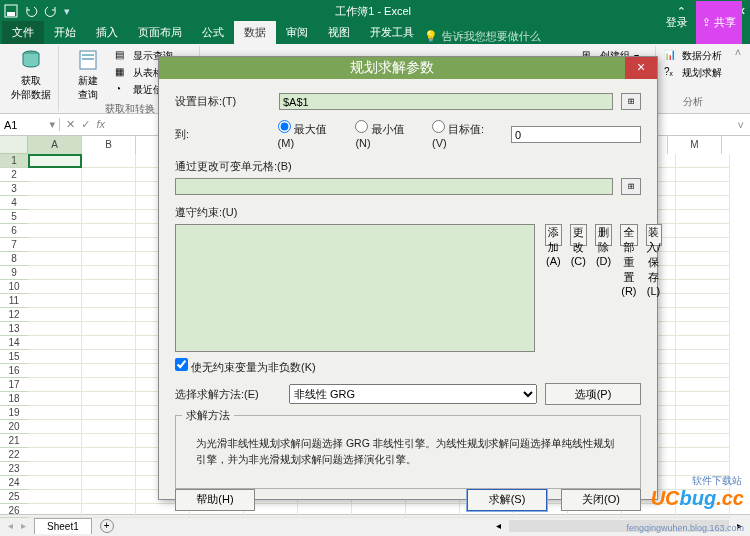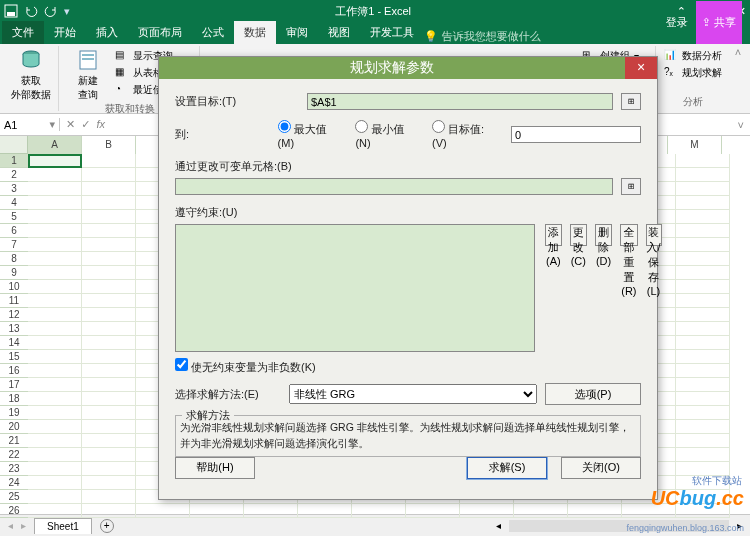--- a/index.html
+++ b/index.html
@@ -64,21 +64,21 @@
 .dlgbody { padding: 14px 16px; font-size: 11px; color: #222; }
 .dlgrow { display: flex; align-items: center; margin-bottom: 10px; gap: 8px; }
 .dlgrow .lbl { width: 96px; }
 .dlgrow input[type=text] { border: 1px solid #888; padding: 1px 3px; font-size: 11px; height: 17px; background: #d8ead0; }
 .refbtn { width: 20px; height: 17px; border: 1px solid #888; background: #eee; font-size: 8px; text-align: center; }
 .radiogrp { display: flex; gap: 14px; align-items: center; }
 .constraints { display: flex; gap: 10px; }
 .constlist { flex: 1; height: 128px; background: #d8ead0; border: 1px solid #888; }
 .constbtns { width: 96px; display: flex; flex-direction: row; gap: 8px; }
 .dbtn { height: 22px; border: 1px solid #888; background: #f4f4f0; font-size: 11px; cursor: pointer; }
-.groupbox { border: 1px solid #b0b0b0; padding: 4px; margin-top: 6px; position: relative; }
+.groupbox { border: 1px solid #b0b0b0; padding: 20px; margin-top: 6px; position: relative; }
 .groupbox .legend { position: absolute; top: -8px; left: 6px; background: #f0f0ec; padding: 0 4px; font-size: 11px; }
 .dlgfooter { display: flex; gap: 14px; }
 .dlgfooter .sp { flex: 1; }
 .dlgfooter button { width: 80px; height: 22px; border: 1px solid #888; background: #f4f4f0; font-size: 11px; }
 .dlgfooter button.primary { border: 1px solid #2a60b8; outline: 1px solid #86aee0; }
 
 select { font-size: 11px; }
 
 
 .wm { position: absolute; right: 6px; bottom: 26px; font-size: 20px; font-weight: bold; z-index: 200; font-style: italic; font-family: Arial; }
@@ -678,21 +678,21 @@
 </div>
 
 <div class="dialog">
   <div class="dlgtitle">
     <div class="t">规划求解参数</div>
     <div class="close">×</div>
   </div>
   <div class="dlgbody">
     <div class="dlgrow">
       <div class="lbl">设置目标:(T)</div>
-      <input type="text" style="flex: 1 1 0%; margin-left: 28px;" value="$A$1">
+      <input type="text" style="flex: 1 1 0%;" value="$A$1">
       <button class="refbtn">⊞</button>
     </div>
     <div class="dlgrow">
       <div class="lbl">到:</div>
       <div class="radiogrp">
         <label><input type="radio" checked="" style=""> <span>最大值(M)</span></label>
         <label><input type="radio" style=""> <span>最小值(N)</span></label>
         <label><input type="radio" style=""> <span>目标值:(V)</span></label>
         <input type="text" style="width: 130px; background: rgb(255, 255, 255);" value="0">
       </div>

